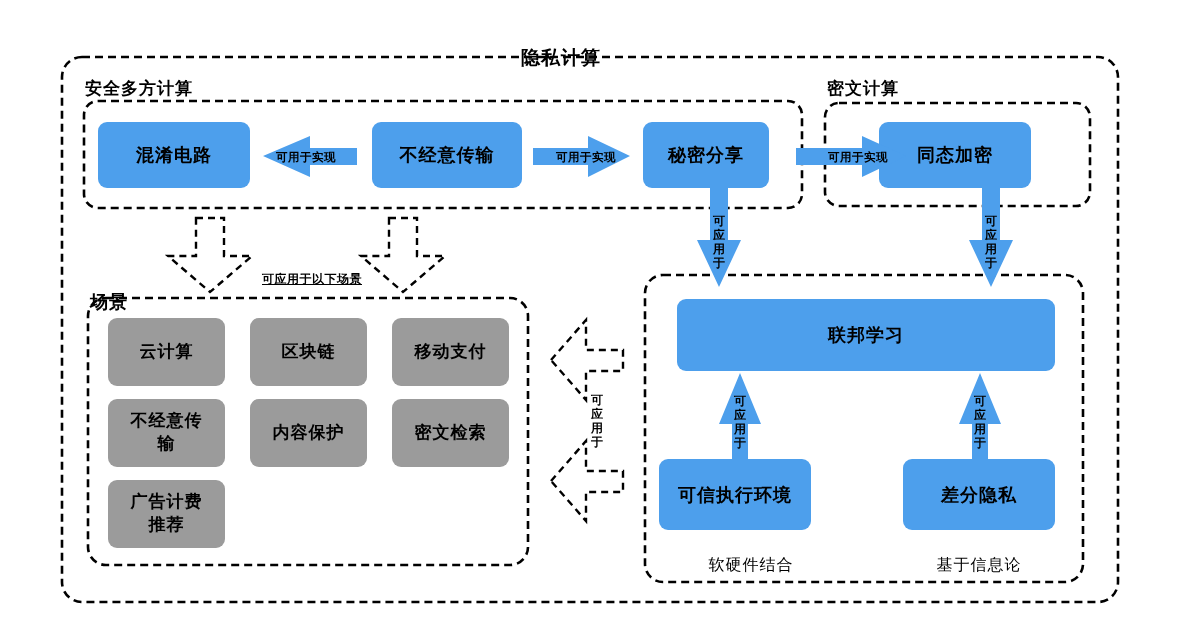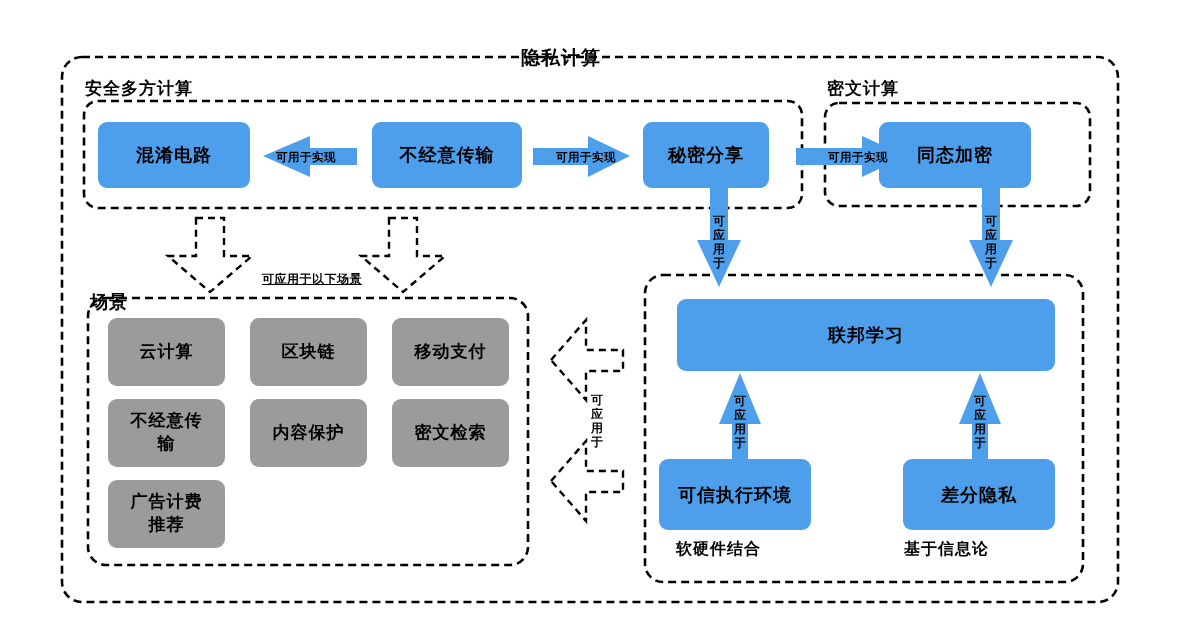--- a/index.html
+++ b/index.html
@@ -7,21 +7,21 @@
     width:1191px;height:634px;position:relative;background:#ffffff;
     font-family:"Liberation Sans","DejaVu Sans",sans-serif;
     overflow:hidden;color:#000;
   }
   .abs{position:absolute;}
   .page-title{
     top:17px;left:461px;width:200px;text-align:center;
     font-size:19px;font-weight:bold;letter-spacing:1px;z-index:6;margin-top:28px;
   }
   .section-label{font-size:17px;font-weight:bold;z-index:6;letter-spacing:1px;}
-  .caption{font-size:16px;font-weight:bold;text-align:left;z-index:6;letter-spacing:1px;}
+  .caption{font-size:16px;font-weight:normal;text-align:center;z-index:6;letter-spacing:1px;margin-top:16px;}
   .node{
     position:absolute;display:flex;align-items:center;justify-content:center;
     border-radius:9px;color:#000000;font-weight:bold;z-index:2;text-align:center;
     letter-spacing:1px;
   }
   .node.blue{background:var(--blue,#4D9FEC);font-size:18px;}
   .node.gray{background:var(--gray,#9B9B9B);font-size:17px;line-height:1.35;padding:0 20px;box-sizing:border-box;}
   .grid{
     position:absolute;left:108px;top:318px;display:grid;
     grid-template-columns:repeat(3,117px);grid-auto-rows:68px;gap:13px 25px;z-index:2;

